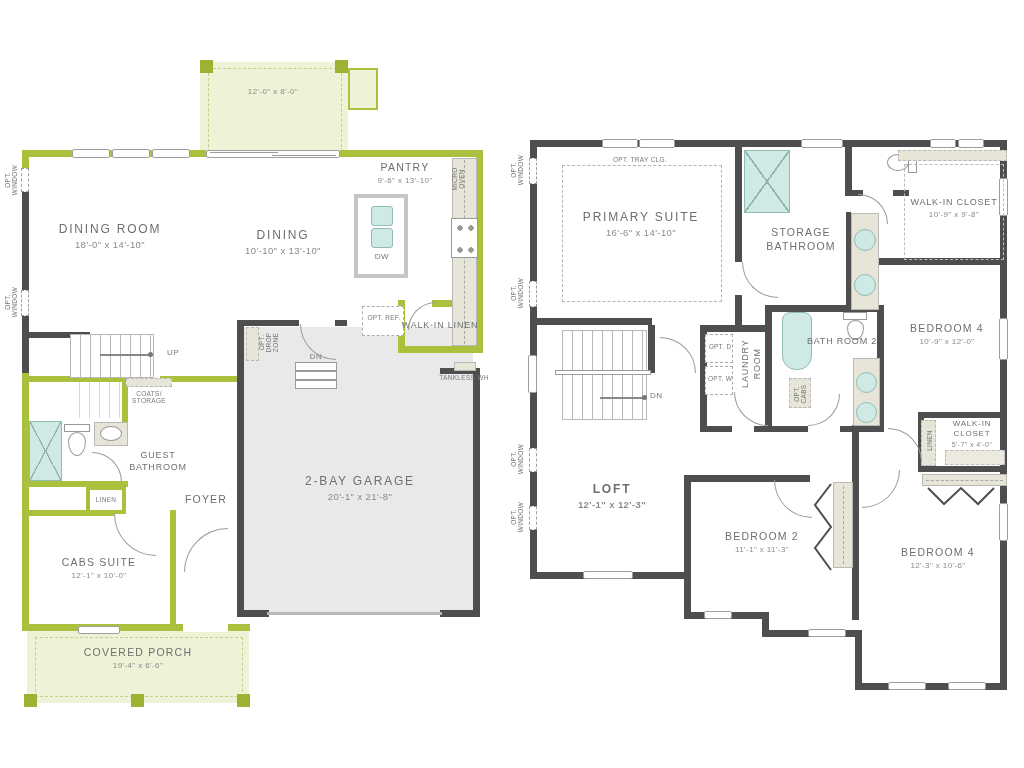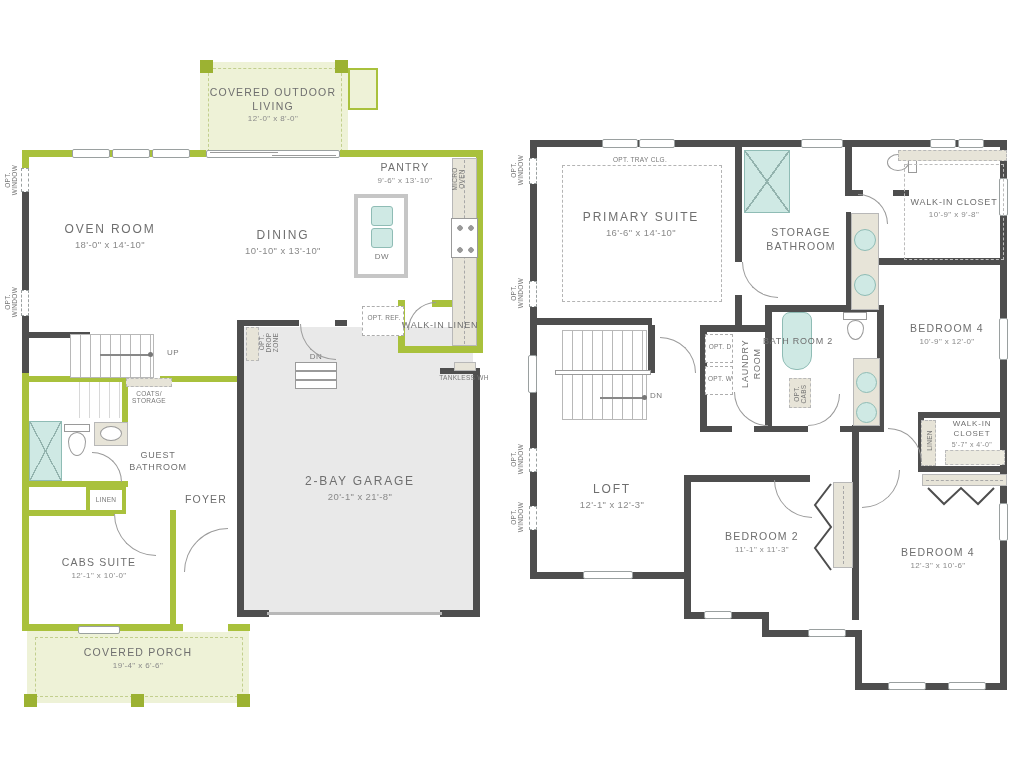--- a/index.html
+++ b/index.html
@@ -151,25 +151,24 @@
 
     <div class="abs" style="left:86px;top:486px;width:40px;height:28px;border:4px solid #a9c13c;background:#fff;box-sizing:border-box;">
       <div class="rlabel tiny" style="left:0;top:6px;width:32px;">LINEN</div>
     </div>
 
     <div class="arc" style="left:114px;top:514px;width:42px;height:42px;border-left:1.5px solid #9a9a9a;border-bottom:1.5px solid #9a9a9a;border-radius:0 0 0 100%;"></div>
     <div class="arc" style="left:184px;top:528px;width:44px;height:44px;border-left:1.5px solid #9a9a9a;border-top:1.5px solid #9a9a9a;border-radius:100% 0 0 0;"></div>
     <div class="arc" style="left:408px;top:302px;width:28px;height:28px;border-left:1.5px solid #9a9a9a;border-top:1.5px solid #9a9a9a;border-radius:100% 0 0 0;"></div>
 
     <div class="rlabel" style="left:203px;top:86px;width:140px;">
-      <div class="rname mid">COVERED OUTDOOR LIVING</div>
       <div class="rdims smd">12'-0" x 8'-0"</div>
     </div>
     <div class="rlabel" style="left:50px;top:222px;width:120px;">
-      <div class="rname">OVEN ROOM</div>
+      <div class="rname">DINING ROOM</div>
       <div class="rdims">18'-0" x 14'-10"</div>
     </div>
     <div class="rlabel" style="left:223px;top:228px;width:120px;">
       <div class="rname">DINING</div>
       <div class="rdims">10'-10" x 13'-10"</div>
     </div>
     <div class="rlabel" style="left:353px;top:161px;width:104px;">
       <div class="rname mid">PANTRY</div>
       <div class="rdims smd">9'-6" x 13'-10"</div>
     </div>
@@ -327,29 +326,29 @@
       <div class="rname mid">STORAGE BATHROOM</div>
     </div>
     <div class="rlabel" style="left:899px;top:197px;width:110px;">
       <div class="rname smn">WALK-IN CLOSET</div>
       <div class="rdims smd">10'-9" x 9'-8"</div>
     </div>
     <div class="rlabel" style="left:887px;top:322px;width:120px;">
       <div class="rname mid">BEDROOM 4</div>
       <div class="rdims smd">10'-9" x 12'-0"</div>
     </div>
-    <div class="rlabel" style="left:760px;top:336px;width:76px;">
+    <div class="rlabel" style="left:804px;top:336px;width:76px;">
       <div class="rname smn">BATH ROOM 2</div>
     </div>
     <div class="abs" style="left:712px;top:322px;width:80px;height:80px;">
       <div class="rlabel vert" style="left:10px;top:30px;width:60px;">
         <div class="rname smn">LAUNDRY ROOM</div>
       </div>
     </div>
-    <div class="rlabel" style="left:552px;top:482px;width:120px;">
+    <div class="rlabel" style="left:552px;top:482px;width:120px;font-weight:bold;">
       <div class="rname">LOFT</div>
       <div class="rdims">12'-1" x 12'-3"</div>
     </div>
     <div class="rlabel" style="left:702px;top:530px;width:120px;">
       <div class="rname mid">BEDROOM 2</div>
       <div class="rdims smd">11'-1" x 11'-3"</div>
     </div>
     <div class="rlabel" style="left:878px;top:546px;width:120px;">
       <div class="rname mid">BEDROOM 4</div>
       <div class="rdims smd">12'-3" x 10'-6"</div>

